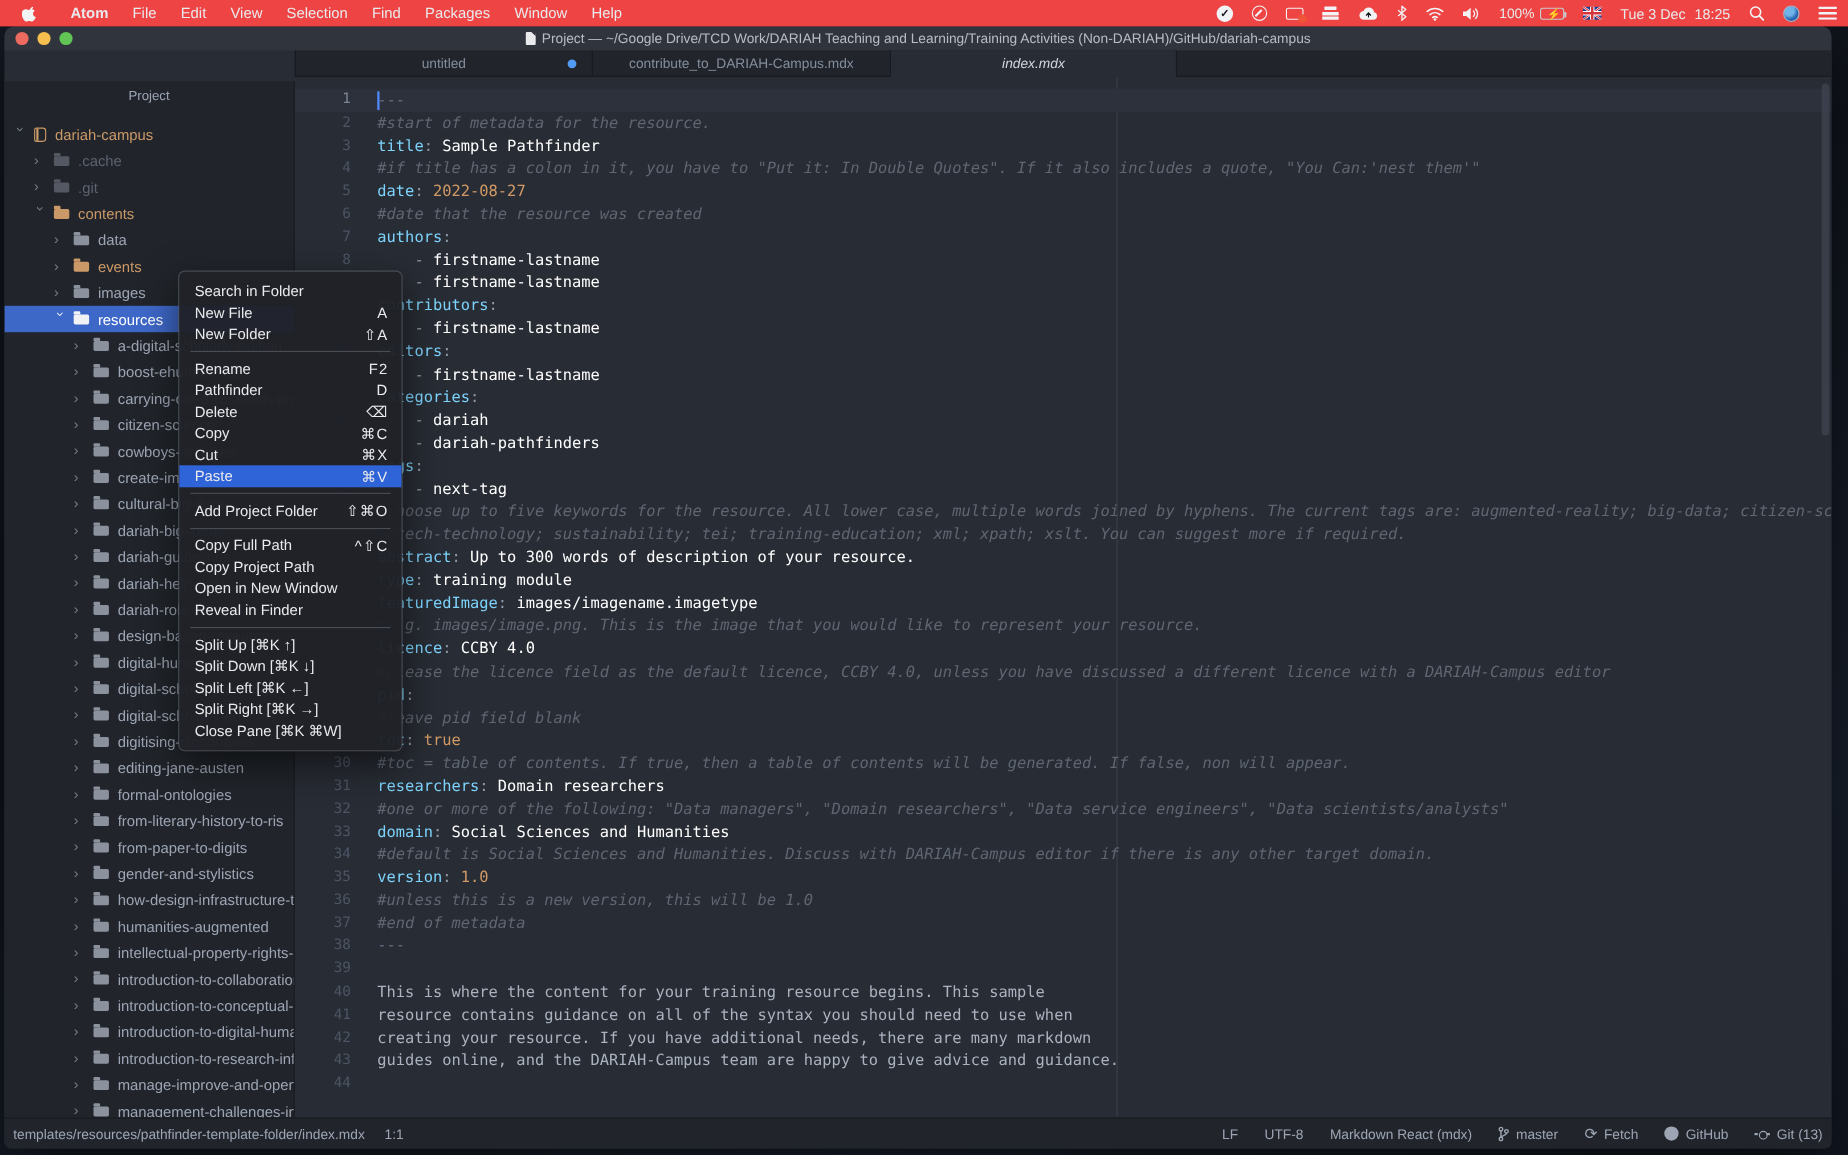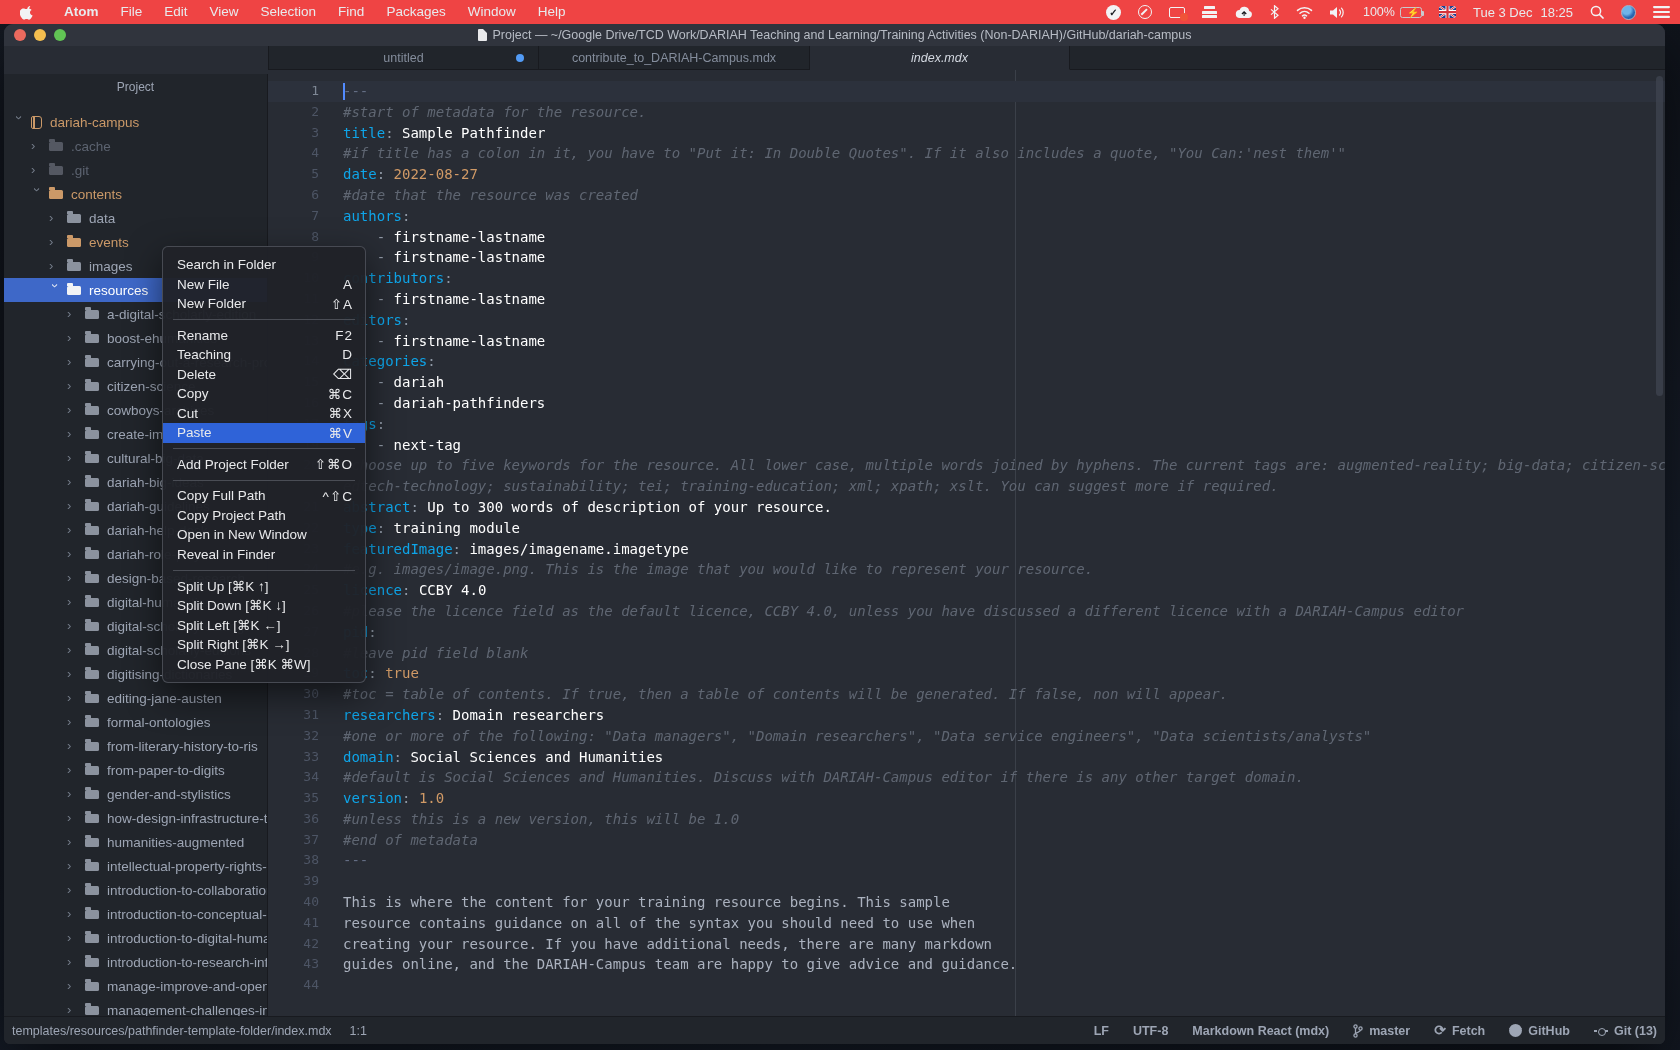--- a/index.html
+++ b/index.html
@@ -74,39 +74,39 @@
 
   .editor { position:relative; flex:1; overflow:hidden; font-family:"DejaVu Sans Mono", monospace; font-size:14px; }
   .wrap-guide { position:absolute; left:747px; top:0; bottom:0; width:1px; background:#3b4049; }
   .code-rows { position:absolute; left:0; top:11px; width:100%; }
   .crow { height:20.8px; line-height:20.8px; display:flex; white-space:pre; position:relative; }
   .crow.active { background:#2c313c; }
   .crow .ln { width:51px; flex:none; text-align:right; color:#4d5565; font-size:13px; }
   .crow.active .ln { color:#7e8795; }
   .crow .ctext { margin-left:24px; flex:none; }
   .cursor { position:absolute; left:75px; top:2px; width:1.5px; height:17px; background:#528bff; }
-  .sg-key{color:#0ea5e9} .sg-str{color:#ffffff} .sg-num{color:#d19a66}
+  .sg-key{color:#7dd3fc} .sg-str{color:#ffffff} .sg-num{color:#d19a66}
   .sg-cm{color:#5f6672;font-style:italic} .sg-dim{color:#636d83} .sg-pun{color:#9099a6} .sg-pln{color:#abb2bf}
   .scrollthumb { position:absolute; right:2px; top:6px; width:7px; height:320px; border-radius:4px; background:#3f4450; opacity:0.75; }
 
   
   .ctxmenu { position:absolute; left:158px; top:222px; width:204px; background:rgba(32,34,40,0.97);
     border:1px solid rgba(120,125,135,0.45); border-radius:6px; padding:8px 0;
     box-shadow:0 12px 34px rgba(0,0,0,0.55); z-index:40; color:#e9eaec; font-size:13.5px; }
   .ctx-row { height:19.5px; display:flex; align-items:center; padding:0 12px 0 14px; white-space:nowrap; }
   .ctx-row .lbl { flex:1; }
   .ctx-row .sc { color:#e9eaec; margin-left:10px; letter-spacing:1px; }
   .ctx-row.selected { background:#2f63d8; }
   .ctx-sep { height:1px; background:#4a4d55; margin:5.5px 10px; }
 
   
   .statusbar { position:absolute; left:0; bottom:0; width:100%; height:28px; background:#21252b;
     border-top:1px solid #181a1f; display:flex; align-items:center; color:#9da5b4; font-size:12.5px; z-index:45; }
   .sb-path { margin-left:8px; } .sb-cursor { margin-left:18px; }
-  .sb-right { position:absolute; right:8px; display:flex; align-items:center; gap:24px;font-weight:bold; }
+  .sb-right { position:absolute; right:8px; display:flex; align-items:center; gap:24px; }
   .sb-item { display:flex; align-items:center; gap:6px; }
   .sb-ic { display:inline-flex; }
   .gh-ic { width:13px;height:13px;border-radius:50%;background:#9da5b4;position:relative; }
   .gh-ic::before,.gh-ic::after{content:'';position:absolute;top:-2px;width:0;height:0;border:3px solid transparent;border-bottom:4px solid #9da5b4;}
   .gh-ic::before{left:0;} .gh-ic::after{right:0;}
   .git-ic { width:14px;height:10px;position:relative;display:inline-block; }
   .git-ic::before{content:'';position:absolute;left:4px;top:2px;width:6px;height:6px;border:1.5px solid #9da5b4;border-radius:50%;}
   .git-ic::after{content:'';position:absolute;left:0;top:4.5px;width:3px;height:1.5px;background:#9da5b4;box-shadow:11px 0 0 #9da5b4;}
   .sync-ic { font-size:14px; line-height:1; transform:translateY(-1px); }
 </style>
@@ -540,21 +540,21 @@
       <div class="ctx-row">
         <span class="lbl">New Folder</span>
         <span class="sc">⇧A</span>
       </div>
       <div class="ctx-sep"></div>
       <div class="ctx-row">
         <span class="lbl">Rename</span>
         <span class="sc">F2</span>
       </div>
       <div class="ctx-row">
-        <span class="lbl">Teaching</span>
+        <span class="lbl">Pathfinder</span>
         <span class="sc">D</span>
       </div>
       <div class="ctx-row">
         <span class="lbl">Delete</span>
         <span class="sc">⌫</span>
       </div>
       <div class="ctx-row">
         <span class="lbl">Copy</span>
         <span class="sc">⌘C</span>
       </div>

